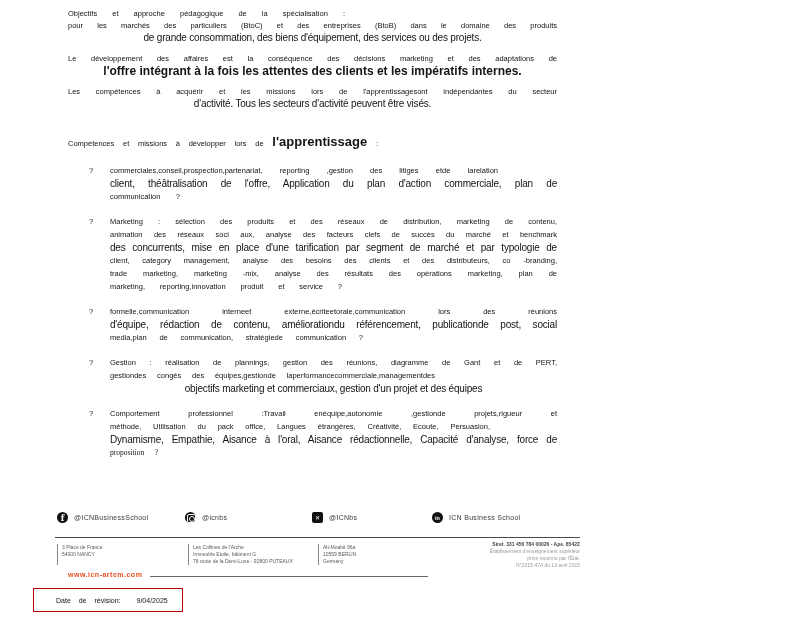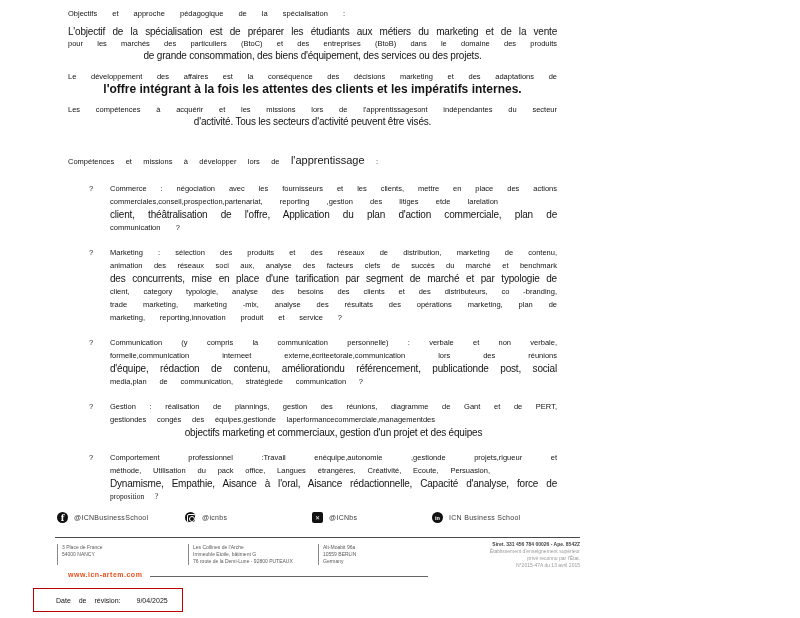--- a/index.html
+++ b/index.html
@@ -5,23 +5,23 @@
   *{margin:0;padding:0;box-sizing:border-box;}
   html,body{width:800px;height:618px;}
   body{background:#ffffff;position:relative;overflow:hidden;
        font-family:"Liberation Sans","DejaVu Sans",sans-serif;color:#141414;}
   .content{position:absolute;left:68px;top:8px;width:489px;}
   .line{line-height:12px;text-align:center;}
   .line.sm{font-size:7.5px;}
   .line.lg{font-size:10px;letter-spacing:-0.2px;}
   .line.just{text-align:justify;text-align-last:justify;text-justify:inter-word;}
   .line.bold{font-weight:bold;font-size:12px;}
-  .heading1{width:277px;margin-bottom:6px;}
+  .heading1{width:277px;}
   .heading2{width:310px;margin-top:26px;margin-bottom:14px;}
-  .heading2 .bold{font-weight:normal;font-size:11px;}
+  .heading2 .bold{font-weight:bold;font-size:13px;}
   .para{margin-bottom:9px;}
   .item{display:flex;margin-bottom:12px;}
   .item .line{line-height:13px;}
   .bullet{width:42px;padding-left:21px;font-size:7.5px;line-height:13px;flex:none;}
   .item-lines{width:447px;}
   
   .social-row{position:absolute;top:512px;left:0;width:800px;height:16px;}
   .social-item{position:absolute;display:flex;align-items:center;gap:6px;top:0;}
   .social-item:nth-child(1){left:57px;}
   .social-item:nth-child(2){left:185px;}
@@ -56,61 +56,58 @@
   .rev-date{margin-left:16px;}
 </style>
 </head>
 <body>
 
 <div class="content">
   <div class="line sm just heading1">Objectifs et approche pédagogique de la spécialisation :</div>
 
   <div id="paragraphs">
       <div class="para">
-        <div class="line lg just">L'objectif de la spécialisation est de préparer les étudiants aux métiers du marketing et de la vente</div>
         <div class="line sm just">pour les marchés des particuliers (BtoC) et des entreprises (BtoB) dans le domaine des produits</div>
         <div class="line lg">de grande consommation, des biens d'équipement, des services ou des projets.</div>
       </div>
       <div class="para">
         <div class="line sm just">Le développement des affaires est la conséquence des décisions marketing et des adaptations de</div>
         <div class="line sm bold">l'offre intégrant à la fois les attentes des clients et les impératifs internes.</div>
       </div>
       <div class="para">
         <div class="line sm just">Les compétences à acquérir et les missions lors de l'apprentissagesont indépendantes du secteur</div>
         <div class="line lg">d'activité. Tous les secteurs d'activité peuvent être visés.</div>
       </div>
     </div>
 
   <div class="line sm just heading2"><span>Compétences et missions à développer lors de </span><span class="bold">l'apprentissage</span><span> :</span></div>
 
   <div id="bullets">
       <div class="item">
         <span class="bullet">?</span>
         <div class="item-lines">
-          <div class="line sm just">Commerce : négociation avec les fournisseurs et les clients, mettre en place des actions</div>
           <div class="line sm just" style="width: 388px;">commerciales,conseil,prospection,partenariat, reporting ,gestion des litiges etde larelation</div>
           <div class="line lg just">client, théâtralisation de l'offre, Application du plan d'action commerciale, plan de</div>
           <div class="line sm just" style="width: 70px;">communication ?</div>
         </div>
       </div>
       <div class="item">
         <span class="bullet">?</span>
         <div class="item-lines">
           <div class="line sm just">Marketing : sélection des produits et des réseaux de distribution, marketing de contenu,</div>
           <div class="line sm just">animation des réseaux soci aux, analyse des facteurs clefs de succès du marché et benchmark</div>
           <div class="line lg just">des concurrents, mise en place d'une tarification par segment de marché et par typologie de</div>
-          <div class="line sm just">client, category typologie, analyse des besoins des clients et des distributeurs, co -branding,</div>
+          <div class="line sm just">client, category management, analyse des besoins des clients et des distributeurs, co -branding,</div>
           <div class="line sm just">trade marketing, marketing -mix, analyse des résultats des opérations marketing, plan de</div>
           <div class="line sm just" style="width: 232px;">marketing, reporting,innovation produit et service ?</div>
         </div>
       </div>
       <div class="item">
         <span class="bullet">?</span>
         <div class="item-lines">
-          <div class="line sm just">Communication (y compris la communication personnelle) : verbale et non verbale,</div>
           <div class="line sm just">formelle,communication interneet externe,écriteetorale,communication lors des réunions</div>
           <div class="line lg just">d'équipe, rédaction de contenu, améliorationdu référencement, publicationde post, social</div>
           <div class="line sm just" style="width: 253px;">media,plan de communication, stratégiede communication ?</div>
         </div>
       </div>
       <div class="item">
         <span class="bullet">?</span>
         <div class="item-lines">
           <div class="line sm just">Gestion : réalisation de plannings, gestion des réunions, diagramme de Gant et de PERT,</div>
           <div class="line sm just" style="width: 325px;">gestiondes congés des équipes,gestionde laperformancecommerciale,managementdes</div>

